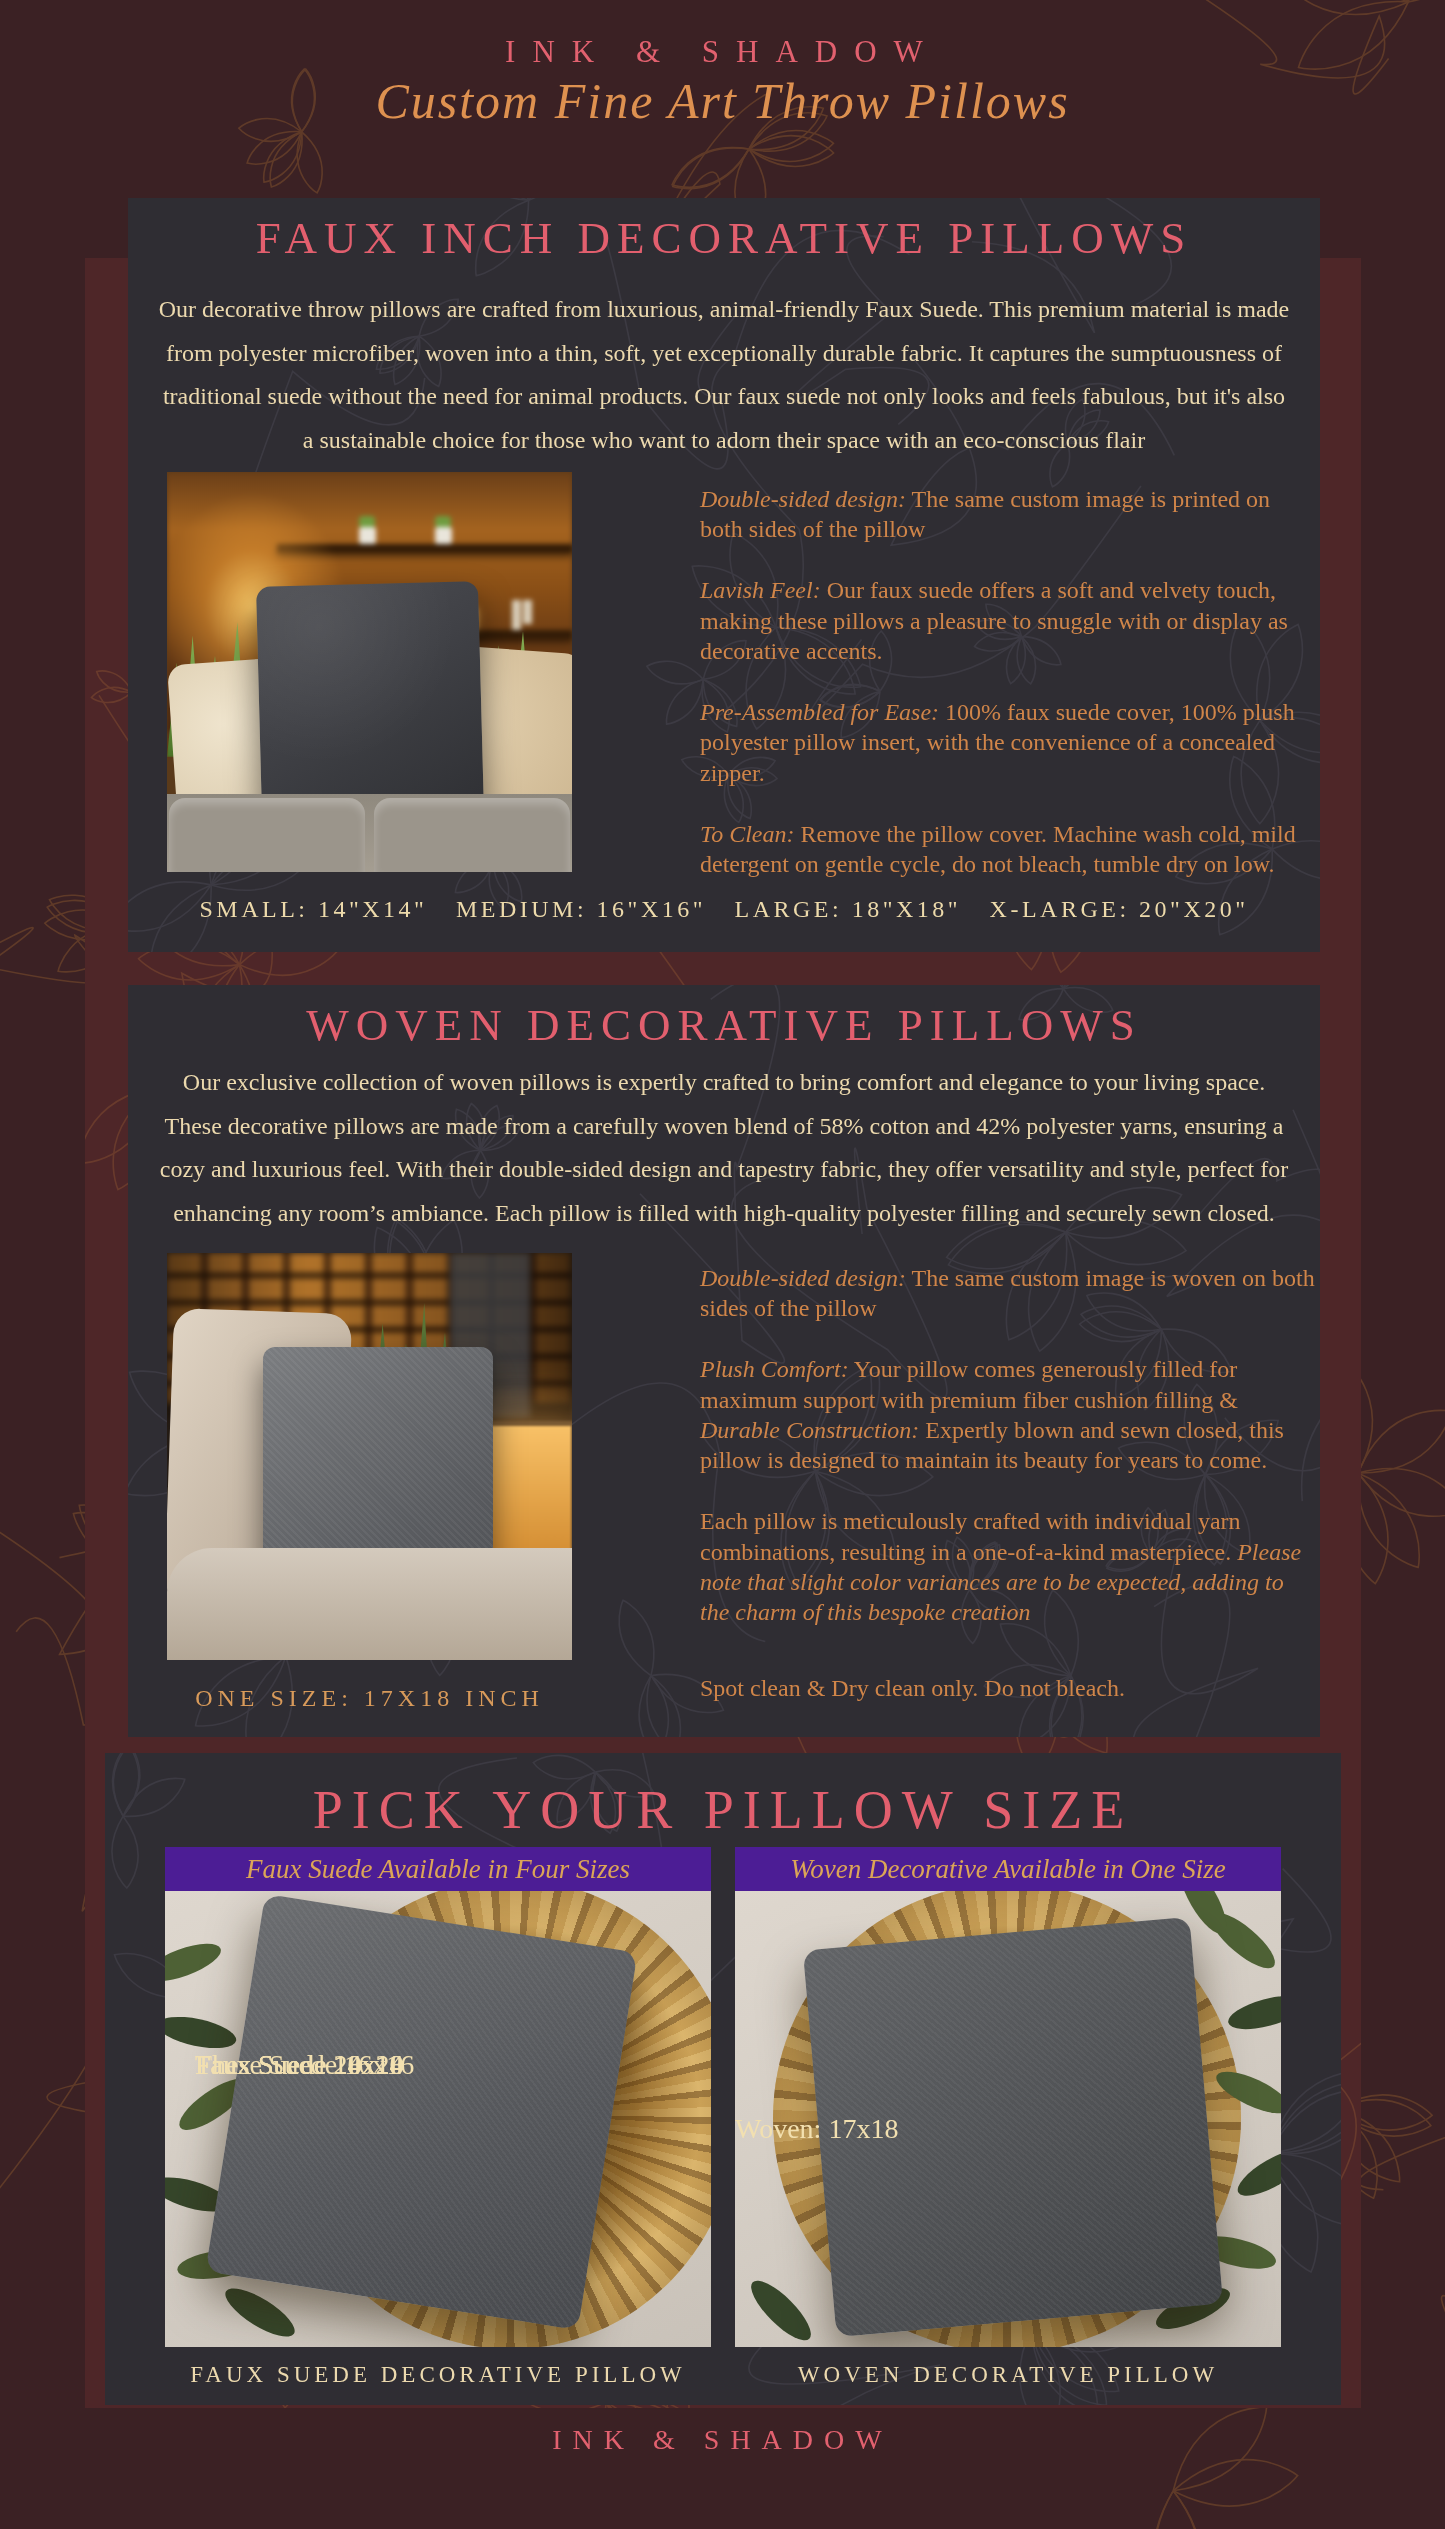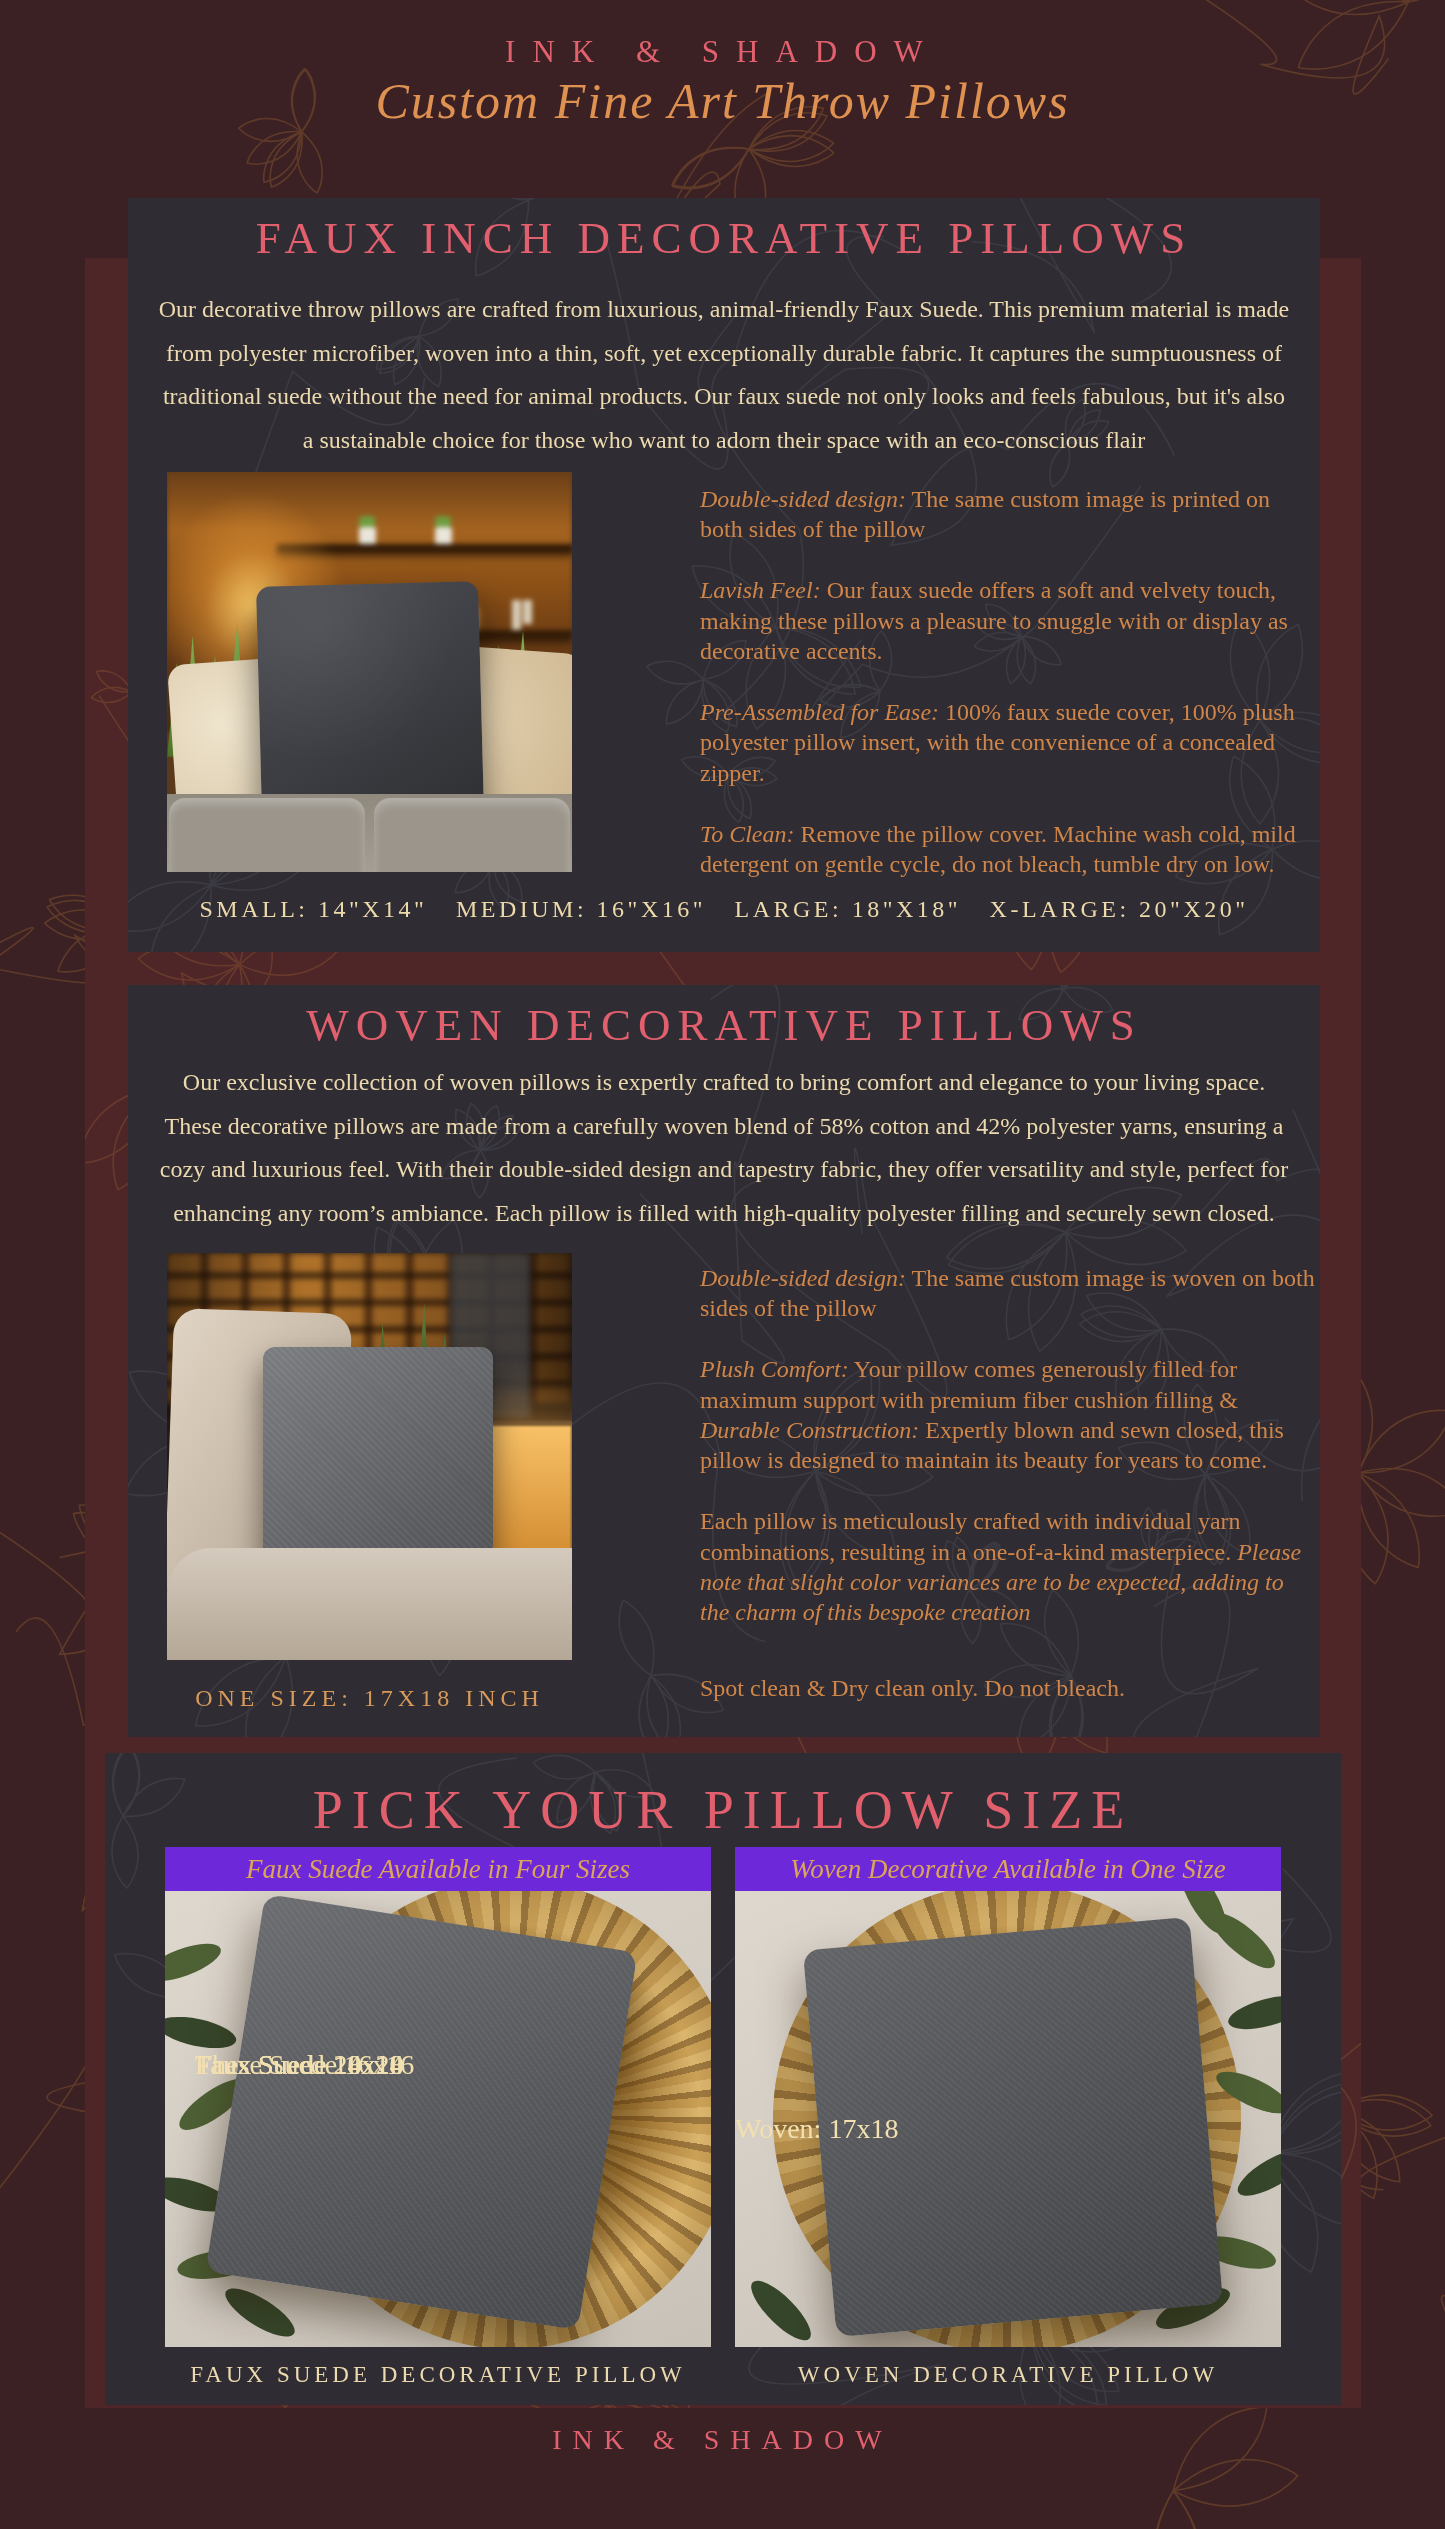--- a/index.html
+++ b/index.html
@@ -95,21 +95,21 @@
   .pf-pillow-gray{left:96px;top:94px;width:230px;height:240px;border-radius:12px;
      background:linear-gradient(140deg,#7b7d80,#5a5c60 70%,#505256);box-shadow:0 16px 30px rgba(0,0,0,.5);}
   .pf-pillow-gray::after{content:"";position:absolute;inset:0;border-radius:inherit;
      background:repeating-linear-gradient(45deg,rgba(255,255,255,.05) 0 2px,transparent 2px 5px);}
   .pf-couch{left:0;right:0;bottom:0;height:112px;border-top-left-radius:45px;
      background:linear-gradient(#d4cabd,#b4a796);}
 
   
   .col{position:absolute;top:94px;width:546px;z-index:2;}
   .col-left{left:60px;} .col-right{left:630px;}
-  .col-head{height:44px;background:#6d28d9;display:flex;align-items:center;justify-content:center;
+  .col-head{height:44px;background:#4c1d95;display:flex;align-items:center;justify-content:center;
      font-style:italic;font-size:27px;color:#dca557;}
   .photo-flatlay{position:relative;width:546px;height:456px;margin-top:0;overflow:hidden;}
   .photo-flatlay *{position:absolute;}
   .fl-bg{inset:0;background:linear-gradient(155deg,#ded7ce,#c9c2b9);}
   .fl-wicker{border-radius:50%;
      background:repeating-conic-gradient(#d8b269 0deg 3deg,#8f6a33 3deg 5deg,#c59a4f 5deg 8deg);}
   .fl-wicker-shade{border-radius:50%;
      background:radial-gradient(circle,rgba(120,78,22,.55) 0 38%,rgba(235,200,130,.15) 58%,rgba(80,52,16,.6) 100%);}
   .flatlay-a .fl-wicker,.flatlay-a .fl-wicker-shade{left:118px;top:-12px;width:455px;height:470px;}
   .flatlay-b .fl-wicker,.flatlay-b .fl-wicker-shade{left:38px;top:-8px;width:468px;height:470px;}

